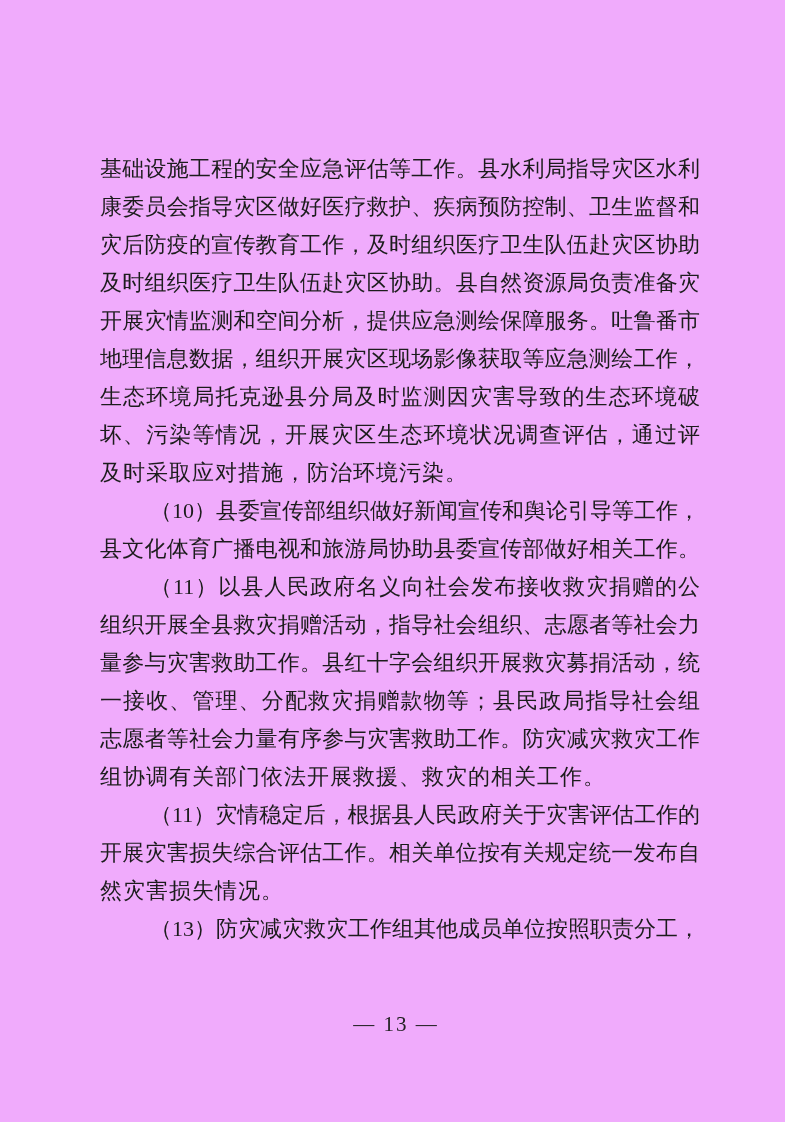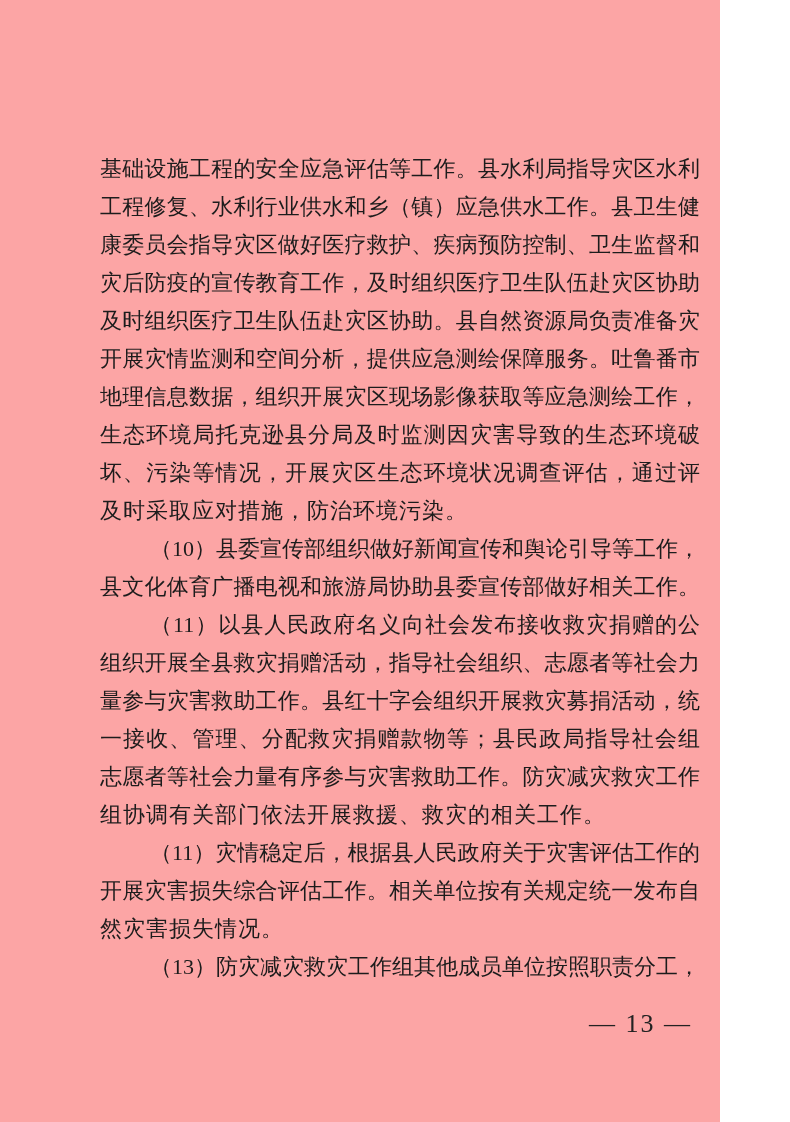--- a/index.html
+++ b/index.html
@@ -2,23 +2,23 @@
 <html><head>
 <meta charset="utf-8">
 <style>
   html, body {
     margin: 0;
     padding: 0;
     background: #ffffff;
   }
   .page {
     position: relative;
-    width: 720px;
+    width: 785px;
     height: 1122px;
-    background: #fca5a5;
+    background: #f0abfc;
     overflow: hidden;
     font-family: "Liberation Serif", "DejaVu Serif", serif;
     color: #1c1c1c;
   }
   .textblock {
     position: absolute;
     left: 100px;
     top: 150px;
     width: 600px;
     font-size: 22px;
@@ -40,35 +40,34 @@
     -moz-text-align-last: left;
     letter-spacing: 1px;
   }
   .pagenum {
     position: absolute;
     left: 100px;
     top: 1010px;
     width: 600px;
     height: 28px;
     line-height: 28px;
-    text-align: right;
+    text-align: center;
     padding-right: 8px;
     box-sizing: border-box;
-    font-size: 26px;
+    font-size: 21px;
     color: #222222;
     letter-spacing: 2px;
   }
 </style>
 </head>
 <body>
 
 <div class="page">
   <div class="textblock">
     <div class="line">基础设施工程的安全应急评估等工作。县水利局指导灾区水利</div>
-    <div class="line">工程修复、水利行业供水和乡（镇）应急供水工作。县卫生健</div>
     <div class="line">康委员会指导灾区做好医疗救护、疾病预防控制、卫生监督和</div>
     <div class="line">灾后防疫的宣传教育工作，及时组织医疗卫生队伍赴灾区协助</div>
     <div class="line">及时组织医疗卫生队伍赴灾区协助。县自然资源局负责准备灾区</div>
     <div class="line">开展灾情监测和空间分析，提供应急测绘保障服务。吐鲁番市</div>
     <div class="line">地理信息数据，组织开展灾区现场影像获取等应急测绘工作，</div>
     <div class="line">生态环境局托克逊县分局及时监测因灾害导致的生态环境破</div>
     <div class="line">坏、污染等情况，开展灾区生态环境状况调查评估，通过评估，</div>
     <div class="line short">及时采取应对措施，防治环境污染。</div>
     <div class="line indent">（10）县委宣传部组织做好新闻宣传和舆论引导等工作，</div>
     <div class="line">县文化体育广播电视和旅游局协助县委宣传部做好相关工作。</div>

